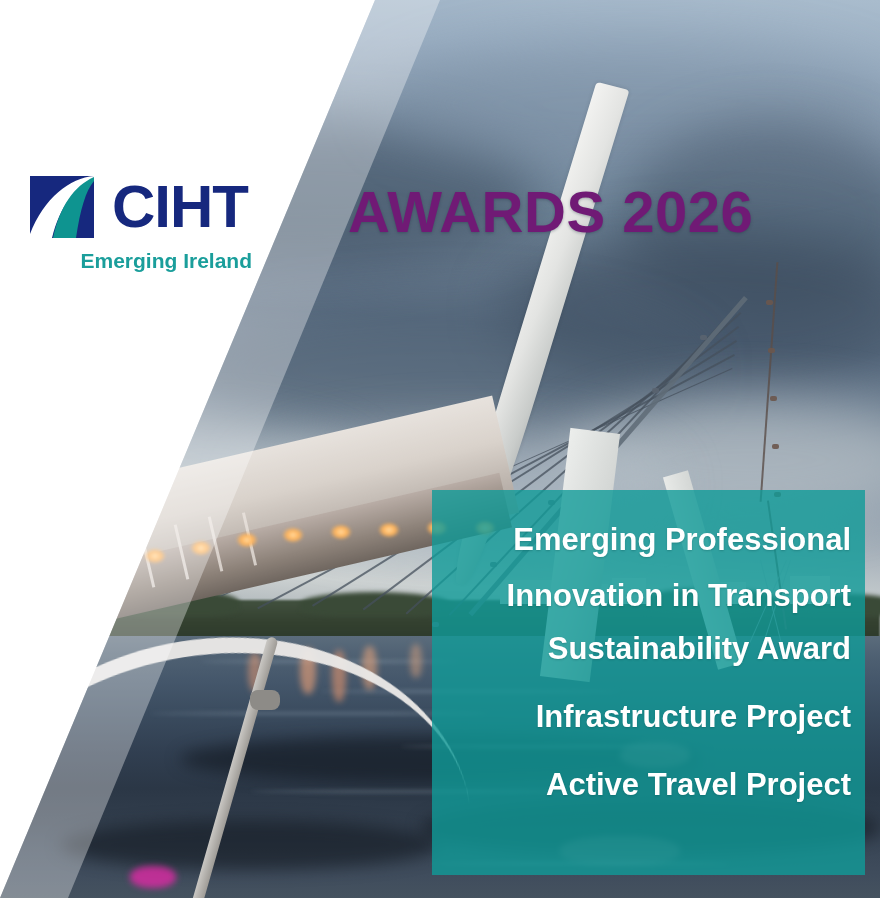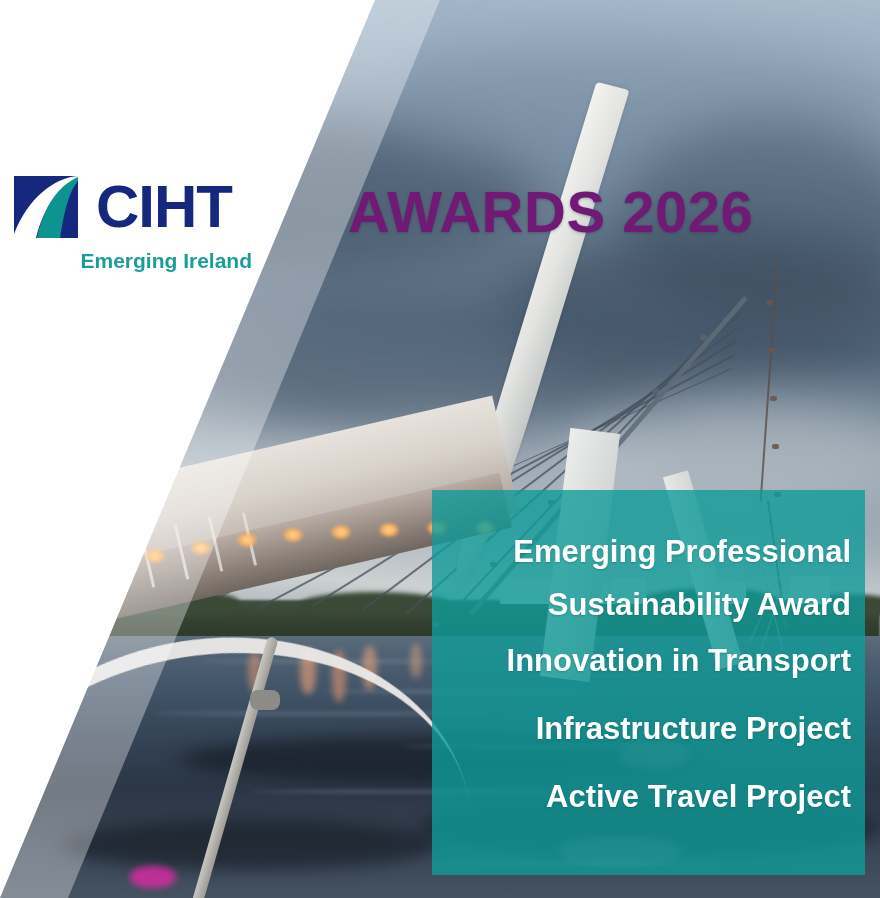--- a/index.html
+++ b/index.html
@@ -147,21 +147,21 @@
     clip-path:polygon(0 0, 375px 0, 0 898px);
   }
   .wedge-band{
     position:absolute;left:0;top:0;width:480px;height:898px;
     background:rgba(255,255,255,.34);
     clip-path:polygon(375px 0, 440px 0, 68px 898px, 0 898px);
   }
 
   
   .logo{position:absolute;left:14px;top:176px;width:250px;}
-  .logo-row{display:flex;align-items:center;gap:18px;}
+  .logo-row{display:flex;align-items:center;gap:18px;justify-content:center;}
   .logo-mark{width:64px;height:62px;flex:0 0 auto;}
   .logo-word{
     font-size:60px;font-weight:bold;letter-spacing:-1px;line-height:1;
     color:#16287e;font-family:"Liberation Sans",sans-serif;
   }
   .logo-sub{
     margin-top:11px;text-align:right;padding-right:12px;
     font-size:21px;font-weight:bold;color:#1a9e9b;
     font-family:"Liberation Sans",sans-serif;
   }
@@ -189,21 +189,21 @@
     text-align:right;
     padding-right:14px;
     color:#ffffff;
     font-size:31px;
     font-weight:bold;
     line-height:1.0;
     font-family:"Liberation Sans",sans-serif;
     white-space:nowrap;
     text-shadow:0 1px 2px rgba(0,60,60,.25);
   }
-  .cat-gap-1{margin-top:34px;}
+  .cat-gap-1{margin-top:22px;}
   .cat-gap-2{margin-top:22px;}
   .cat-gap-3{margin-top:25px;}
   .cat-gap-4{margin-top:6px;}
   .cat-gap-5{margin-top:37px;padding-left:35px;}
 </style>
 </head>
 <body>
 
 <div id="poster">
 
@@ -328,19 +328,19 @@
       </span>
       <span class="logo-word">CIHT</span>
     </div>
     <div class="logo-sub">Emerging Ireland</div>
   </div>
 
   <div class="awards-title">AWARDS 2026</div>
 
   <div class="cat-panel">
     <div class="cat-line cat-gap-1">Emerging Professional</div>
+    <div class="cat-line cat-gap-3">Innovation in Transport</div>
     <div class="cat-line cat-gap-2">Sustainability Award</div>
-    <div class="cat-line cat-gap-3">Innovation in Transport</div>
     <div class="cat-line cat-gap-5">Infrastructure Project</div>
     <div class="cat-line cat-gap-5">Active Travel Project</div>
   </div>
 
 </div>
 
 </body></html>

